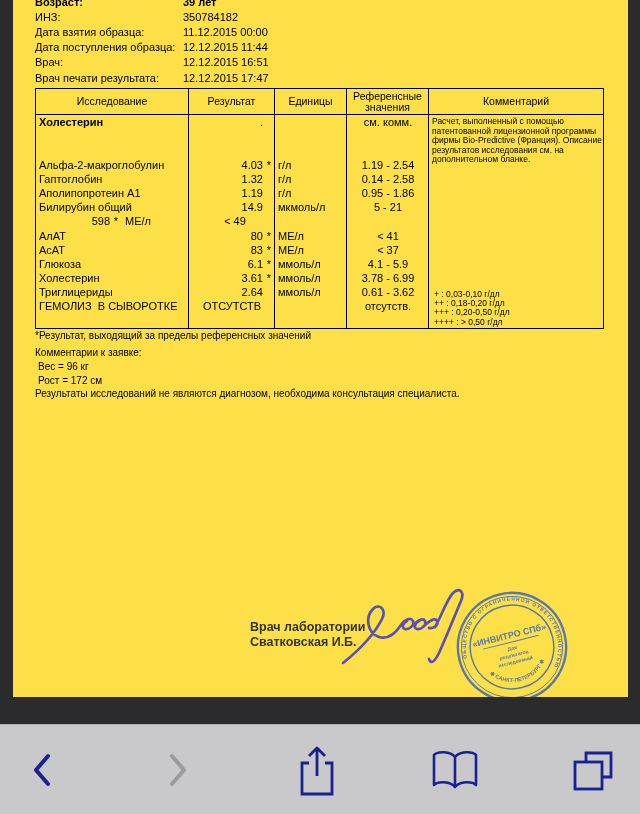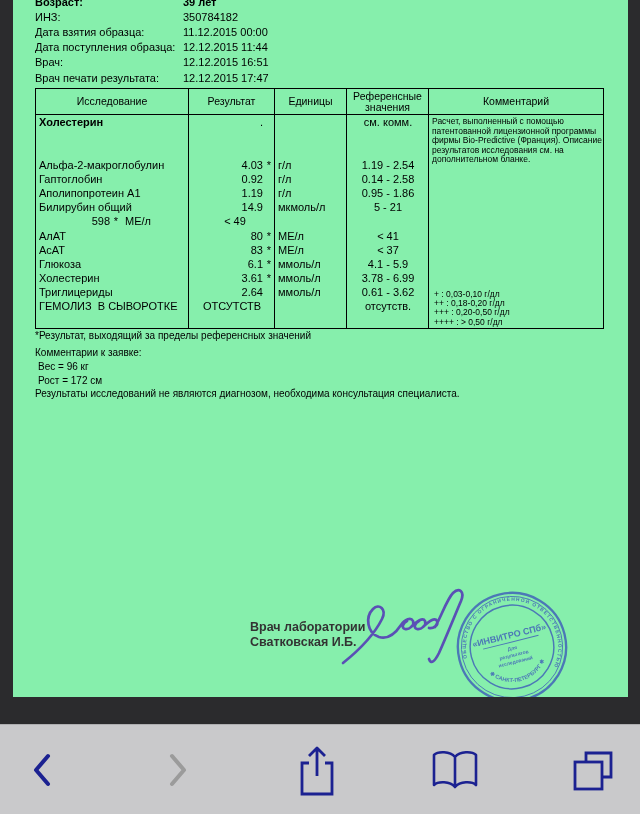--- a/index.html
+++ b/index.html
@@ -4,21 +4,21 @@
 <style>
   html,body{margin:0;padding:0}
   body{
     width:640px;height:814px;position:relative;overflow:hidden;
     background:var(--canvas-bg,#2b2b2d);
     font-family:"Liberation Sans",sans-serif;
   }
   
   .doc-page{
     position:absolute;left:13px;top:0;width:615px;height:697px;
-    background:#86efac;overflow:hidden;color:#000;
+    background:#fde047;overflow:hidden;color:#000;
   }
   
   .hrow{position:absolute;left:22px;width:575px;height:15px;font-size:11px;line-height:15px}
   .hrow .hl{position:absolute;left:0;white-space:pre}
   .hrow .hv{position:absolute;left:148px;white-space:pre}
   .b{font-weight:bold}
   
   .lab-table{position:absolute;left:22px;top:88px;width:569px;border:1px solid #000;box-sizing:border-box}
   .thead{display:flex;height:25px;border-bottom:1px solid #000;font-size:10.5px;font-weight:normal}
   .th{display:flex;align-items:center;justify-content:center;text-align:center;line-height:11px;box-sizing:border-box;border-right:1px solid #000}
@@ -110,21 +110,21 @@
           <div class="trow"></div>
           <div class="trow"></div>
           <div class="trow">
             <div class="td c0">Альфа-2-макроглобулин</div>
             <div class="td c1"><span>4.03</span><span class="star">*</span></div>
             <div class="td c2">г/л</div>
             <div class="td c3">1.19 - 2.54</div>
           </div>
           <div class="trow">
             <div class="td c0">Гаптоглобин</div>
-            <div class="td c1"><span>0.92</span><span class="star"></span></div>
+            <div class="td c1"><span>1.32</span><span class="star"></span></div>
             <div class="td c2">г/л</div>
             <div class="td c3">0.14 - 2.58</div>
           </div>
           <div class="trow">
             <div class="td c0">Аполипопротеин А1</div>
             <div class="td c1"><span>1.19</span><span class="star"></span></div>
             <div class="td c2">г/л</div>
             <div class="td c3">0.95 - 1.86</div>
           </div>
           <div class="trow">

